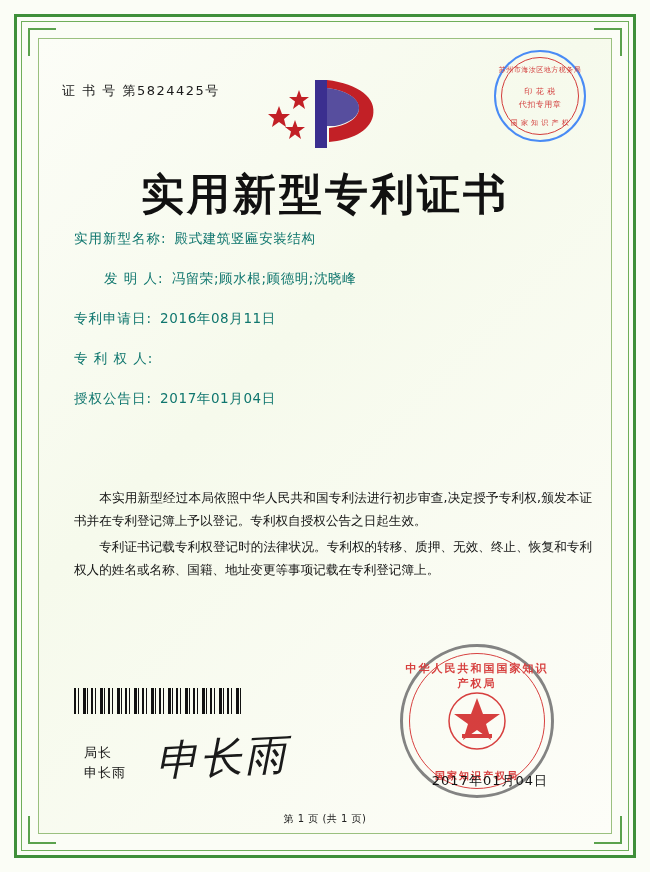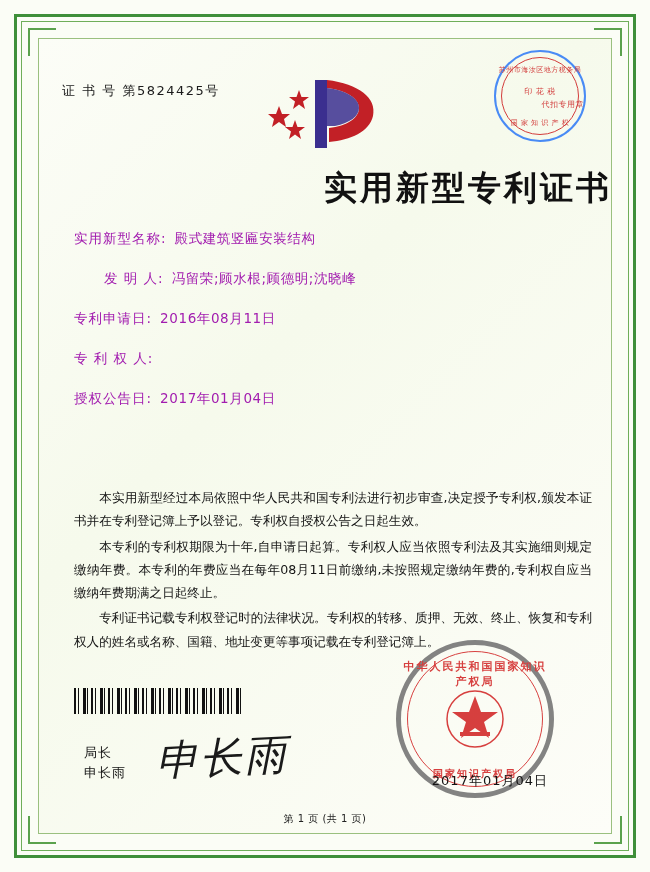--- a/index.html
+++ b/index.html
@@ -102,59 +102,59 @@
     position: absolute;
     left: 0; right: 0;
     text-align: center;
     font-size: 7px;
     line-height: 1.25;
     font-family: "DejaVu Sans", sans-serif;
     letter-spacing: .5px;
   }
   .seal-top .arc-text.t1 { top: 14px; }
   .seal-top .arc-text.t2 { top: 35px; font-size: 8px; }
-  .seal-top .arc-text.t3 { top: 48px; font-size: 8px; text-align: right; }
+  .seal-top .arc-text.t3 { top: 48px; font-size: 8px; }
   .seal-top .arc-text.t4 { bottom: 12px; }
 
   
   .logo {
     position: absolute;
     left: 50%;
     transform: translateX(-50%);
     top: 30px;
     width: 140px;
     height: 86px;
   }
 
   
   .title {
     position: absolute;
     left: 0; right: 0;
     top: 128px;
-    text-align: right;
-    font-size: 33px;
+    text-align: center;
+    font-size: 43px;
     font-weight: bold;
     letter-spacing: 3px;
     color: #111;
     font-family: "DejaVu Sans", sans-serif;
   }
 
   
   .fields {
     position: absolute;
     left: 36px;
     right: 36px;
     top: 192px;
   }
   .field-row {
     display: flex;
     align-items: center;
     margin-bottom: 22px;
     font-size: 13.5px;
-    color: #a21caf;
+    color: #0f766e;
     font-family: "DejaVu Sans", sans-serif;
   }
   .field-label {
     white-space: nowrap;
     letter-spacing: 1px;
   }
   .field-label.spread {
     letter-spacing: 1px;
     margin-left: 30px;
   }
@@ -218,21 +218,21 @@
     transform: rotate(-3deg);
   }
 
   
   .seal-main {
     position: absolute;
     right: 58px;
     bottom: 36px;
     width: 148px;
     height: 148px;
-    border: 5px solid #737373;
+    border: 3px solid #737373;
     border-radius: 50%;
     opacity: .88;
   }
   .seal-main .inner-ring {
     position: absolute;
     left: 6px; top: 6px; right: 6px; bottom: 6px;
     border: 1px solid #d22626;
     border-radius: 50%;
   }
   .seal-main .seal-top-text,
@@ -340,21 +340,20 @@
         <span class="field-label">专 利 权 人:</span>
       </div>
       <div class="field-row">
         <span class="field-label">授权公告日:</span>
         <span class="field-value">2017年01月04日</span>
       </div>
     </div>
 
     <div class="body-text">
       <p>本实用新型经过本局依照中华人民共和国专利法进行初步审查,决定授予专利权,颁发本证书并在专利登记簿上予以登记。专利权自授权公告之日起生效。</p>
-      <p>本专利的专利权期限为十年,自申请日起算。专利权人应当依照专利法及其实施细则规定缴纳年费。本专利的年费应当在每年08月11日前缴纳,未按照规定缴纳年费的,专利权自应当缴纳年费期满之日起终止。</p>
       <p>专利证书记载专利权登记时的法律状况。专利权的转移、质押、无效、终止、恢复和专利权人的姓名或名称、国籍、地址变更等事项记载在专利登记簿上。</p>
     </div>
 
     <div class="barcode"></div>
 
     <div class="sig-block">
       <div>局长</div>
       <div>申长雨</div>
     </div>
     <div class="handwriting">申长雨</div>

